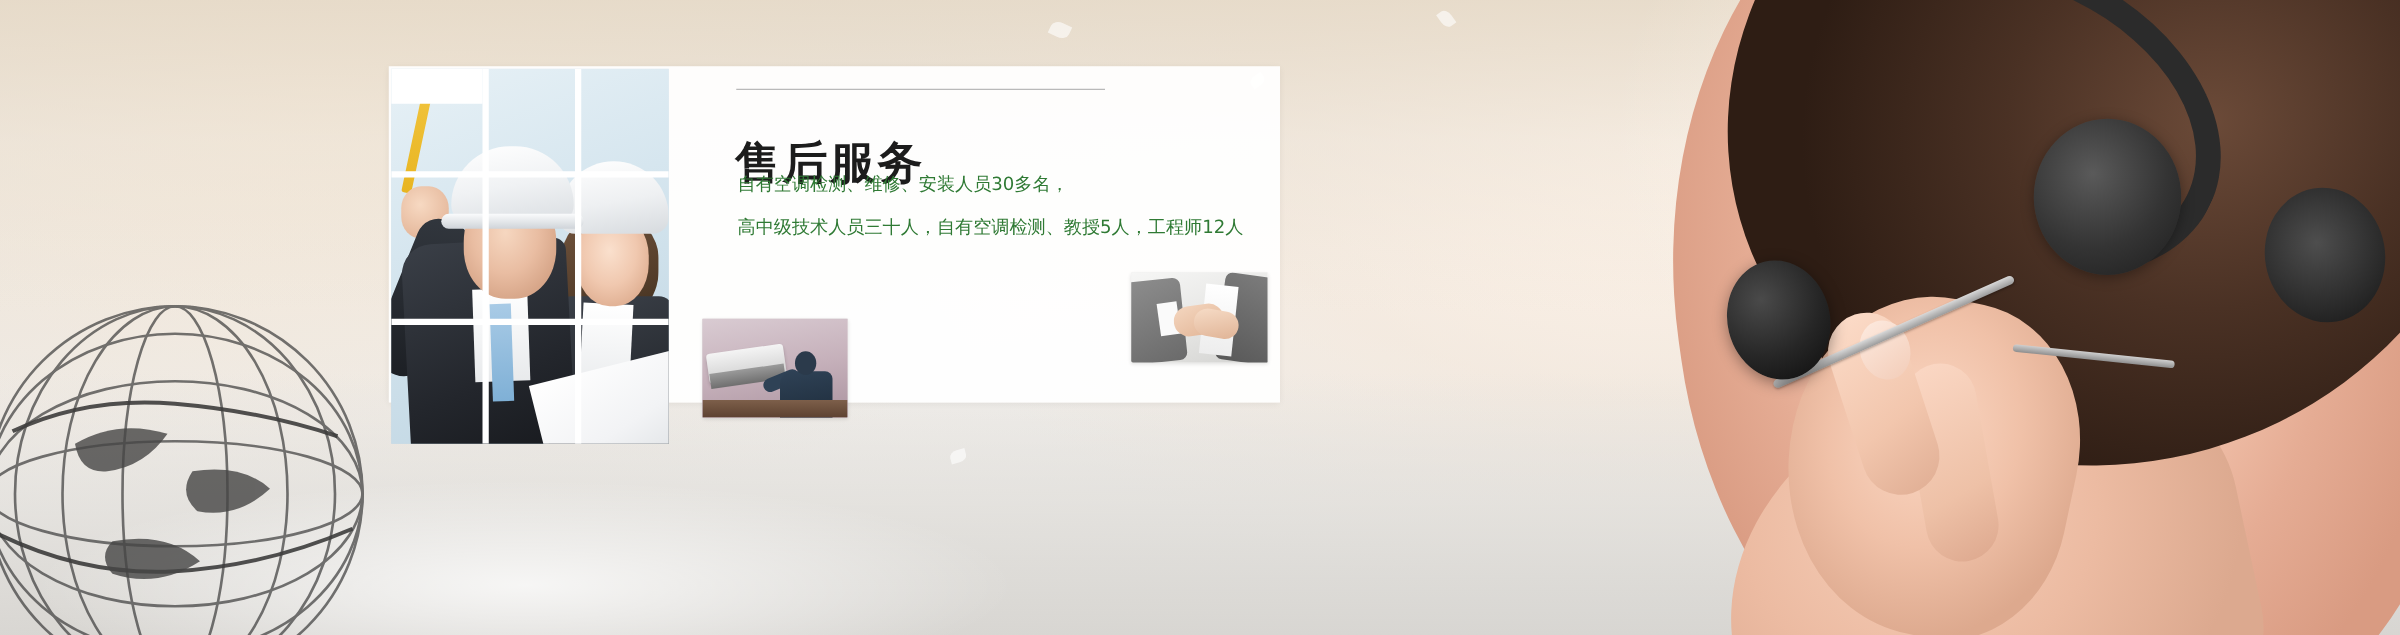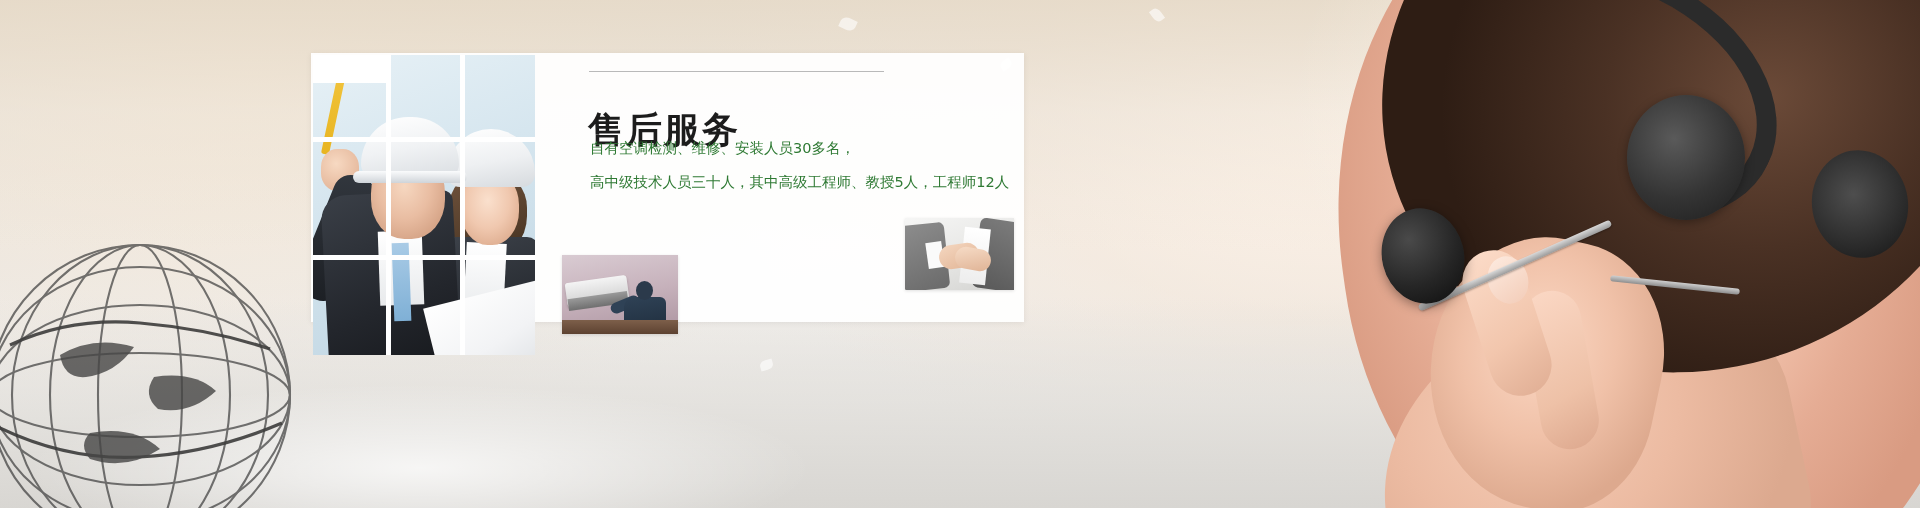--- a/index.html
+++ b/index.html
@@ -352,16 +352,16 @@
     <div class="hs-shirt"></div>
     <div class="hs-cuff"></div>
     <div class="hs-hand1"></div>
     <div class="hs-hand2"></div>
   </div>
 
   <div class="rule"></div>
   <h1 class="title">售后服务</h1>
   <div class="body-text">
     <p>自有空调检测、维修、安装人员30多名，</p>
-    <p>高中级技术人员三十人，其中高级工程师、教授5人，工程师12人</p>
+    <p>高中级技术人员三十人，自有空调检测、教授5人，工程师12人</p>
   </div>
 
 </div>
 
 </body></html>

